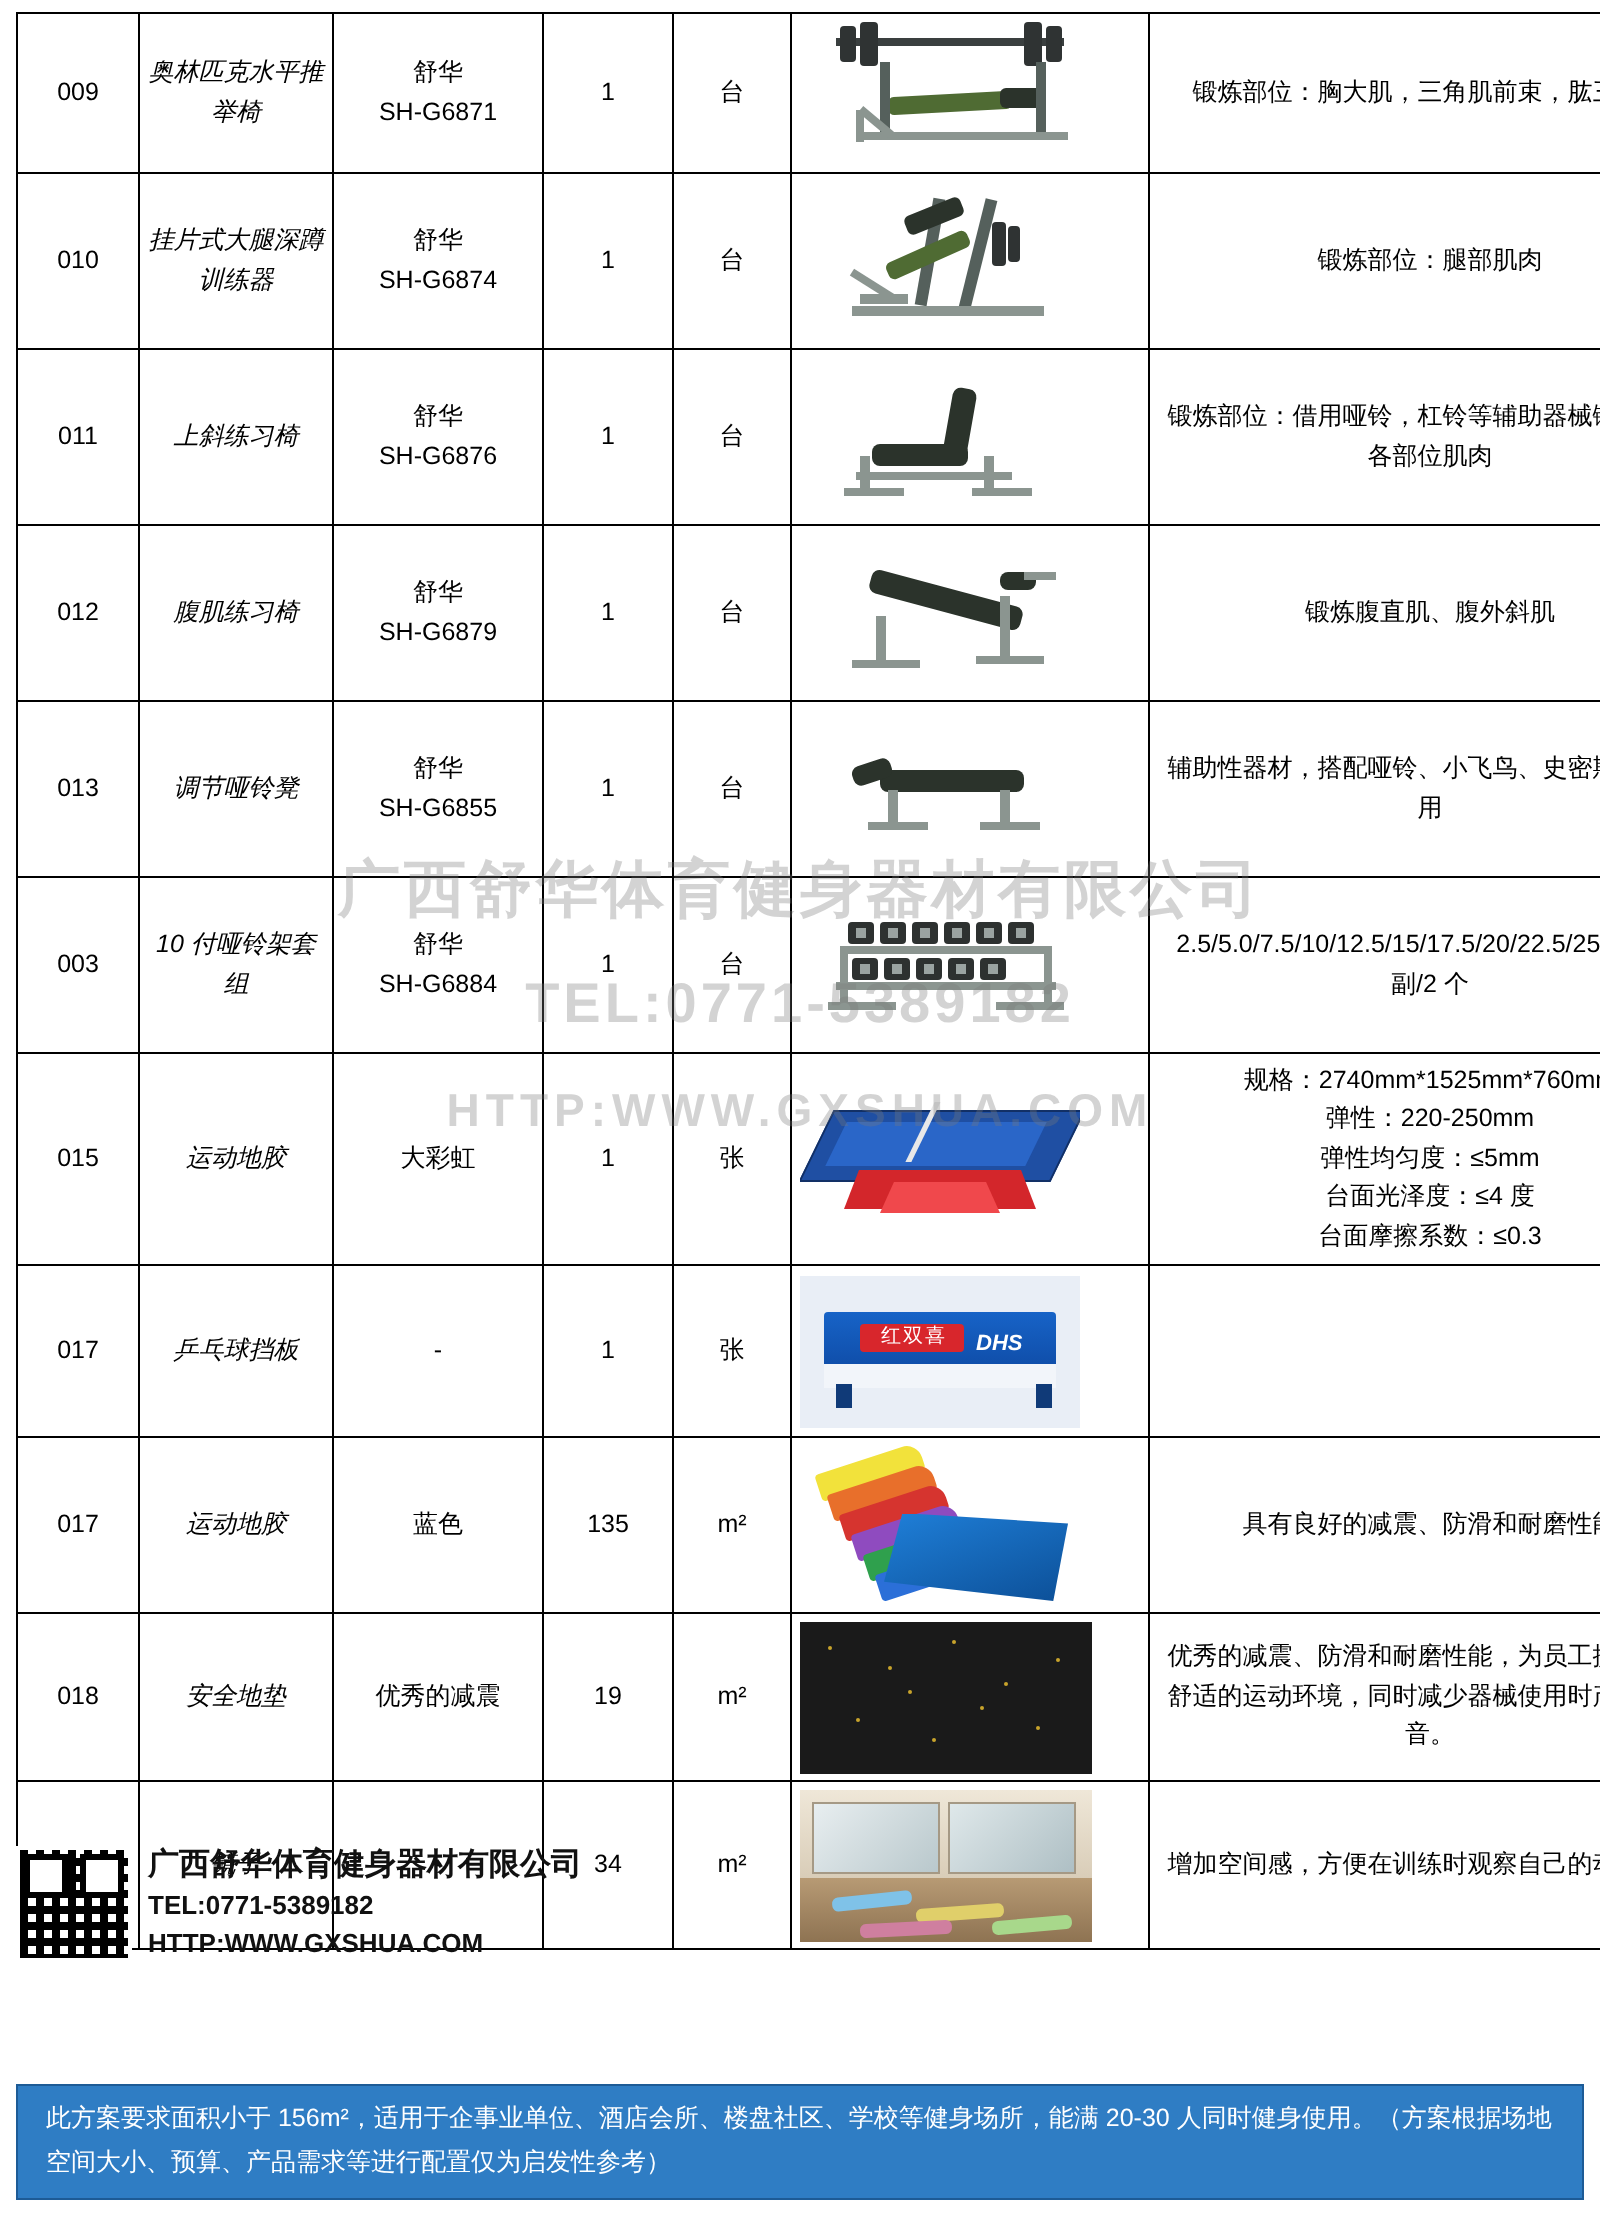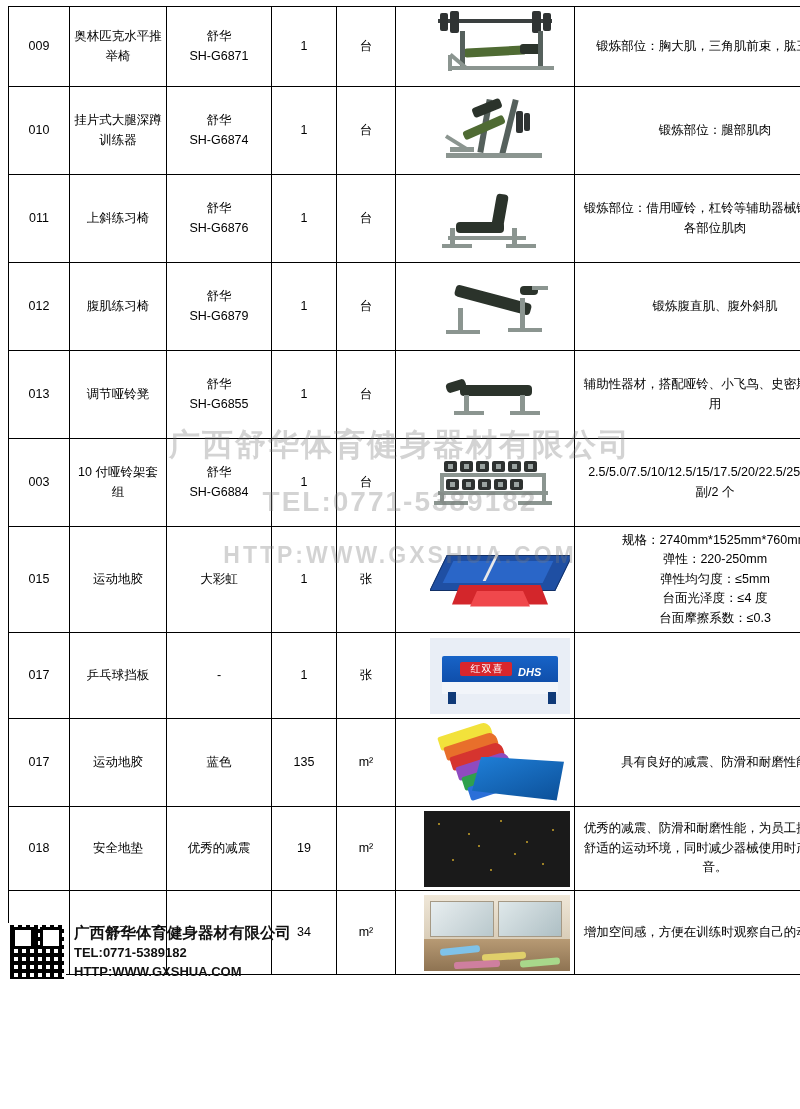--- a/index.html
+++ b/index.html
@@ -35,35 +35,35 @@
 
   table.equipment td {
     border: 1px solid #000;
     text-align: center;
     vertical-align: middle;
     padding: 2px 4px;
     line-height: 1.55;
   }
 
   td.col-no    { width: 52px; }
-  td.col-name  { width: 88px; }
+  td.col-name  { width: 88px; font-style: italic; }
   td.col-brand { width: 96px; }
   td.col-qty   { width: 56px; }
   td.col-unit  { width: 50px; }
   td.col-img   { width: 170px; padding: 4px 2px; }
   td.col-desc  { width: 272px; text-align: left; padding: 4px 8px; line-height: 1.6; }
 
   .desc-line { display: block; }
 
   .img-cell-inner {
     width: 100%;
     height: 100%;
     display: flex;
     align-items: center;
-    justify-content: flex-end;
+    justify-content: flex-start;
   }
 
   .photo {
     position: relative;
     overflow: hidden;
   }
 
   
   .gear {
     position: relative;
@@ -563,14 +563,15 @@
 
   <div class="stamp">
     <div class="qr"></div>
     <div class="stamp-text">
       <div class="stamp-line1">广西舒华体育健身器材有限公司</div>
       <div class="stamp-line2">TEL:0771-5389182</div>
       <div class="stamp-line3">HTTP:WWW.GXSHUA.COM</div>
     </div>
   </div>
 
+  <div class="footer-note">此方案要求面积小于 156m²，适用于企事业单位、酒店会所、楼盘社区、学校等健身场所，能满 20-30 人同时健身使用。（方案根据场地空间大小、预算、产品需求等进行配置仅为启发性参考）</div>
 
 </div>
 
 </body></html>

